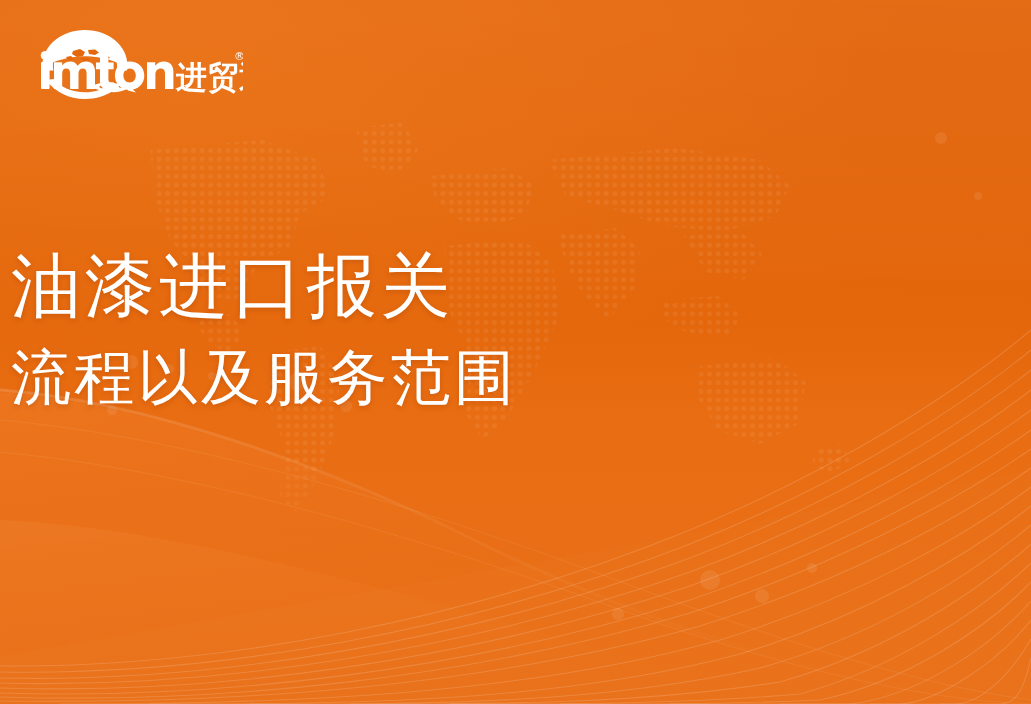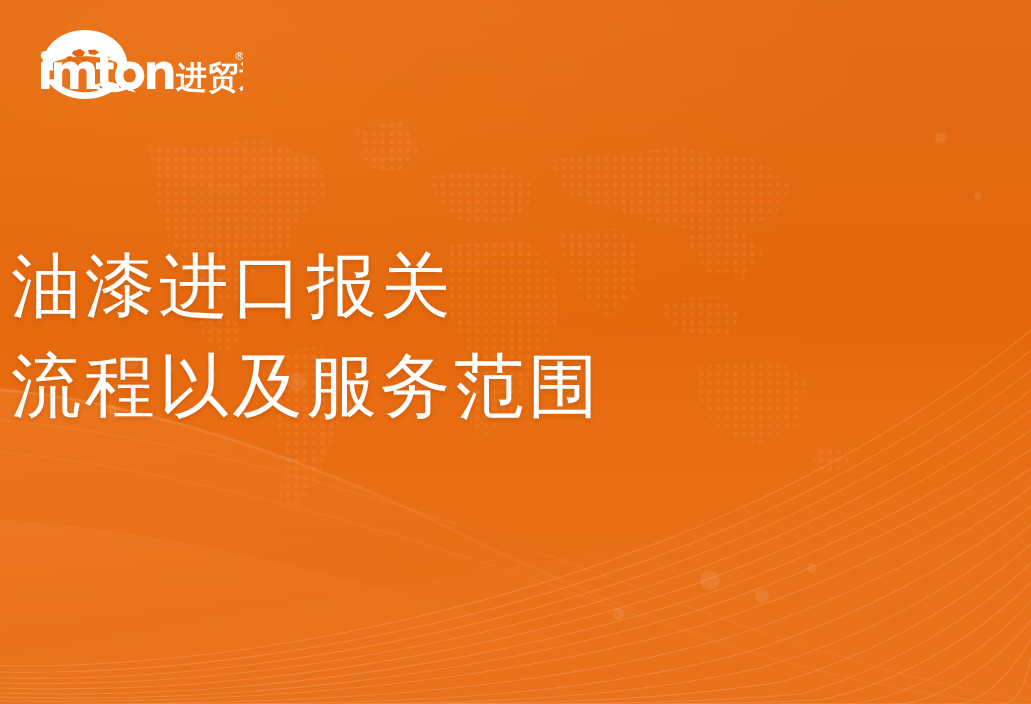--- a/index.html
+++ b/index.html
@@ -95,22 +95,23 @@
     white-space: nowrap;
     letter-spacing: .055em;
     text-shadow: 0 2px 5px rgba(140,55,0,.28);
   }
   .title-line.l1 {
     font-size: 70px;
     line-height: 1.0;
     margin-bottom: 30px;
   }
   .title-line.l2 {
-    font-size: 70px;
+    font-size: 60px;
     line-height: 1.0;
+    font-family: Liberation Mono, monospace;
   }
 
   
   .sheen {
     position: absolute;
     left: 0; top: 0; right: 0; height: 300px;
     background: linear-gradient(180deg, rgba(255,255,255,.045) 0%, rgba(255,255,255,0) 100%);
     pointer-events: none;
   }
 </style>

